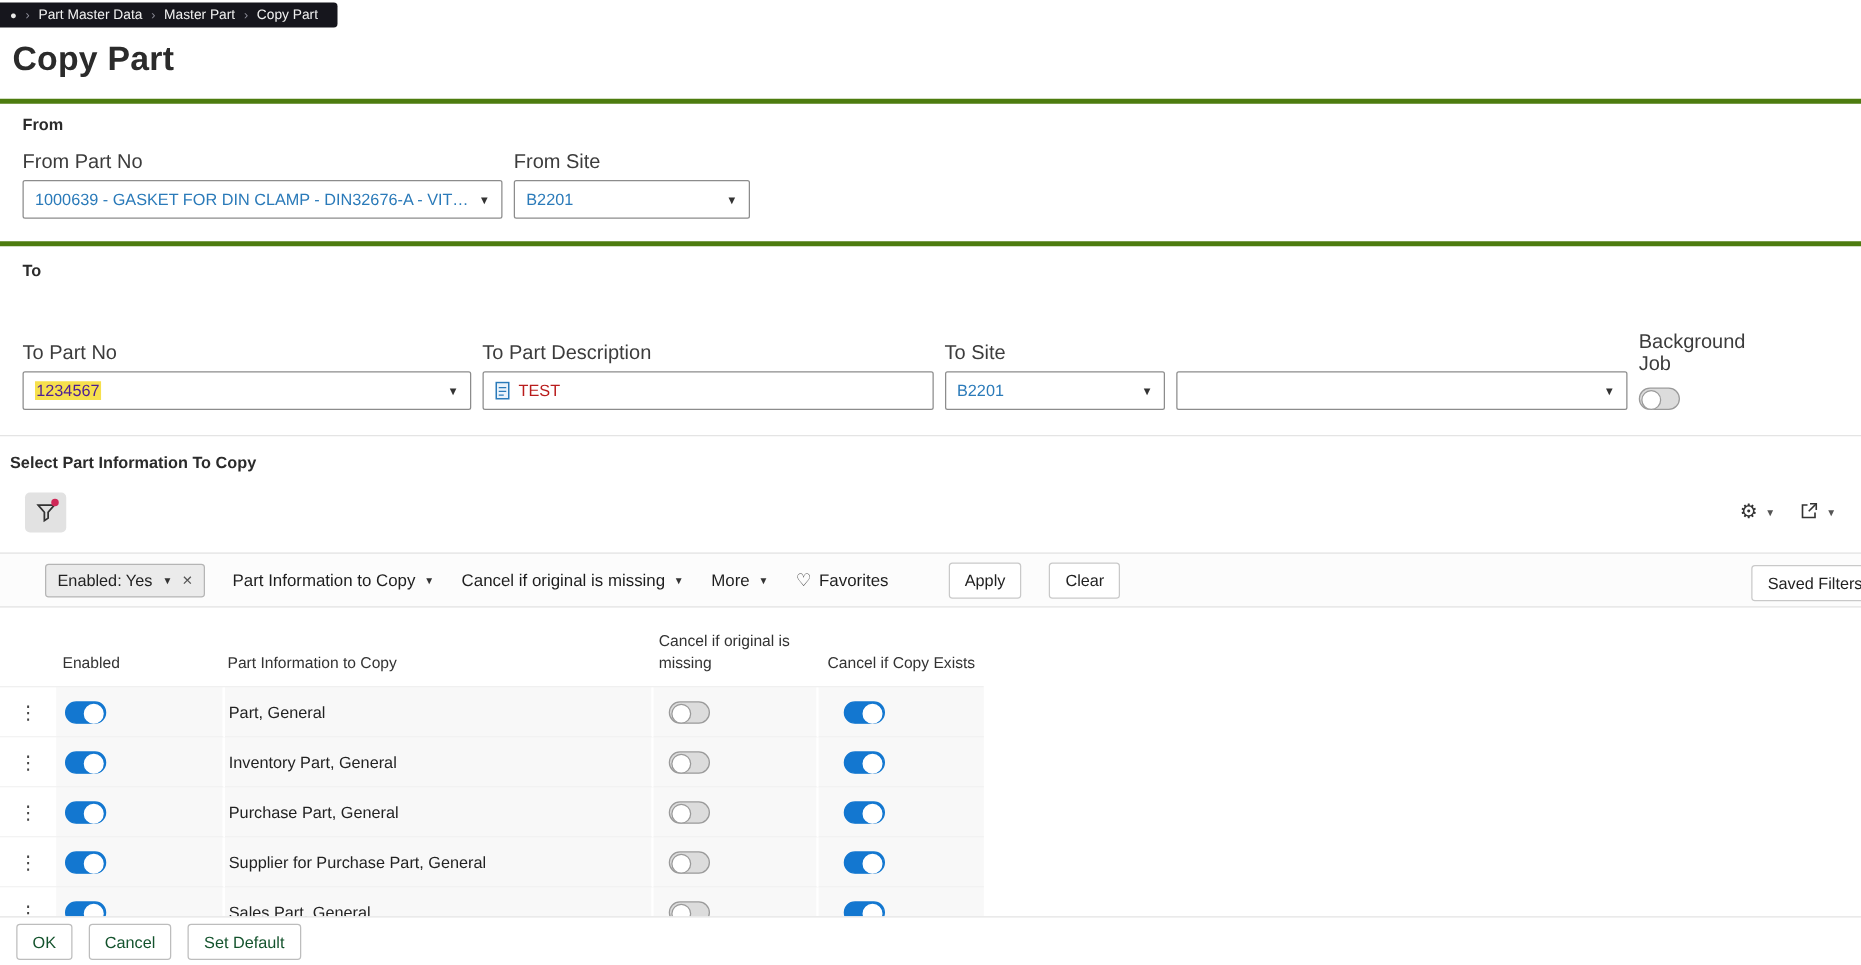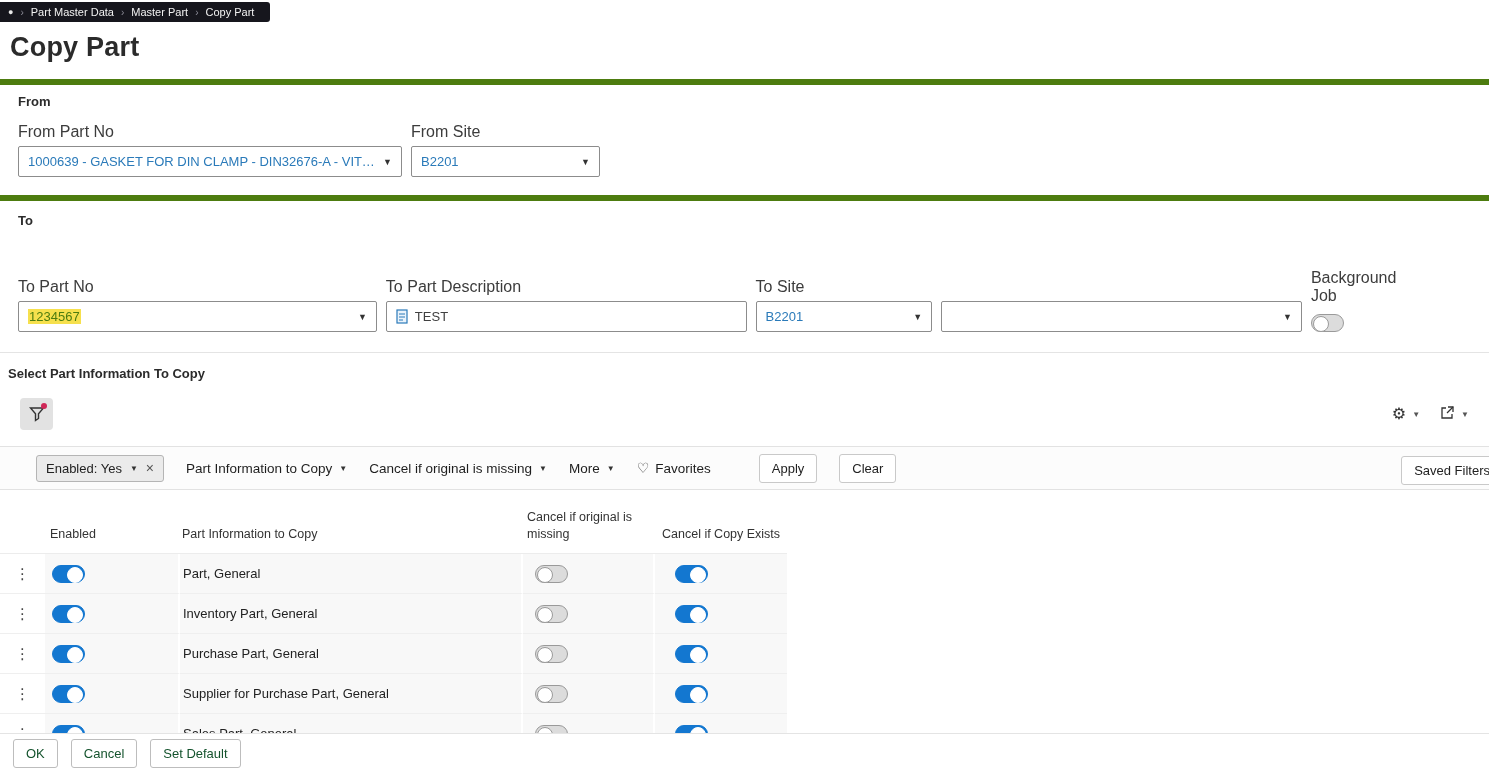--- a/index.html
+++ b/index.html
@@ -12,33 +12,33 @@
   .breadcrumb { position:absolute; top:2px; left:0; background:#16161d; color:#f2f2f2;
     display:flex; align-items:center; gap:7px; font-size:11px; padding:4px 16px 4px 8px;
     border-radius:0 3px 3px 0; }
   .bc-home { color:#e8e8e8; font-size:9px; cursor:pointer; }
   .bc-sep { color:#8b8b97; font-size:10px; }
   .bc-item { cursor:pointer; white-space:nowrap;text-align:center; }
   
   .title-block { padding:32px 0 16px 10px; }
   h1 { font-size:27px; font-weight:700; color:#2b2b2b; letter-spacing:.2px; }
   
-  .section { border-top:6px solid #4d7c0f; padding:9px 18px 18px 18px; }
+  .section { border-top:4px solid #4d7c0f; padding:9px 18px 18px 18px; }
   .section-label { font-size:13px; font-weight:700; color:#2b2b2b; margin-bottom:14px; }
   .fields-row { display:flex; gap:9px; align-items:flex-end; }
   .field { display:flex; flex-direction:column; }
   .field-label { font-size:16px; color:#3c3c3c; margin-bottom:5px; }
   .combo, .textbox { height:31px; border:1px solid #8c8c8c; border-radius:2px; background:#fff;
     display:flex; align-items:center; padding:0 9px; gap:7px; cursor:pointer; }
   .combo { justify-content:space-between; }
   .combo-value { font-size:13px; color:#2a7ab9; white-space:nowrap; overflow:hidden; text-overflow:ellipsis; }
   .caret { font-size:9px; color:#333; flex:0 0 auto; }
   .w-lg { width:384px; } .w-sm { width:189px; } .w-md { width:386px;margin-top:36px; }
-  .hl { background:#f6e04d; color:#4d7c0f; padding:1px 1px; }
-  .plain-value { font-size:13px; color:#404040; }
+  .hl { background:#f6e04d; color:#4c1d95; padding:1px 1px; }
+  .plain-value { font-size:13px; color:#b91c1c; }
   
   .switch { display:inline-block; width:33px; height:18px; border-radius:10px;
     background:#dcdcdc; border:1px solid #9a9a9a; position:relative; cursor:pointer; flex:0 0 auto; }
   .switch::after { content:""; position:absolute; top:1px; left:1px; width:14px; height:14px;
     border-radius:50%; background:#fff; border:1px solid #9a9a9a; }
   .switch[data-state="on"] { background:#1377d0; border-color:#1377d0; }
   .switch[data-state="on"]::after { left:auto; right:1px; border-color:#fff; }
   
   .bgjob { margin-left:auto; margin-right:52px; display:flex; flex-direction:column; }
   .bgjob .field-label { margin-bottom:9px; }

